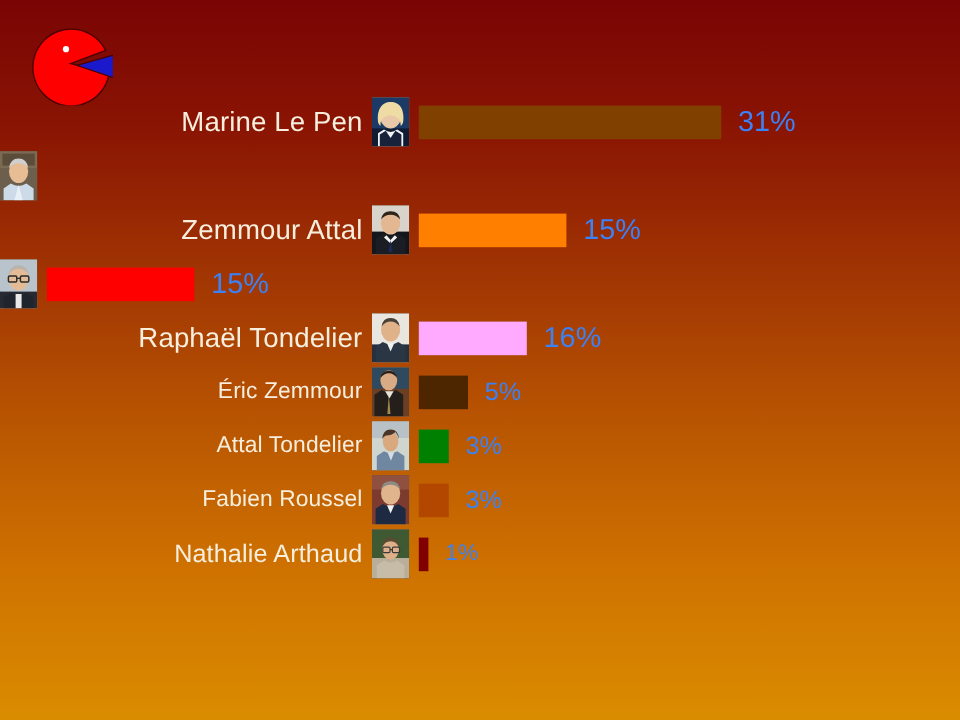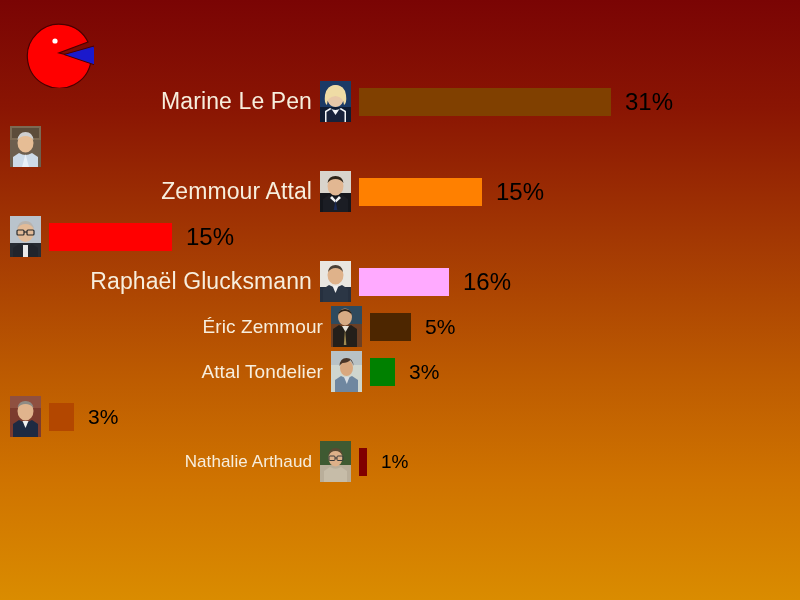--- a/index.html
+++ b/index.html
@@ -26,63 +26,63 @@
     left: 24px;
     top: 18px;
     width: 70px;
     height: 70px;
   }
   #logo svg { display: block; }
 
   
   #chart {
     position: absolute;
-    left: 10px;
+    left: 0;
     top: 79px;
     width: 736px;
   }
   .row {
     position: relative;
     height: 45px;
     display: flex;
     align-items: center;
   }
   .name {
     width: 302px;
     text-align: right;
     padding-right: 8px;
     color: #f7eedd;
     font-size: 23px;
     line-height: 1;
     white-space: nowrap;
     letter-spacing: 0.1px;
   }
-  .row.small .name { font-size: 19px; padding-left: 11px; }
-  .row.xsmall .name { font-size: 17px; }
+  .row.small .name { font-size: 19px; }
+  .row.xsmall .name { font-size: 21px; }
 
   .thumb {
     width: 31px;
     height: 41px;
     flex: 0 0 31px;
     overflow: hidden;
     position: relative;
     background: #7f6a55;
   }
   .thumb svg { display: block; width: 31px; height: 41px; }
 
   .bar-wrap {
     display: flex;
     align-items: center;
     margin-left: 8px;
   }
   .bar {
     height: 28px;
   }
   .pct {
-    color: #000000;
+    color: #3b82f6;
     font-size: 24px;
     line-height: 1;
     margin-left: 14px;
     white-space: nowrap;
   }
   .row.small .pct { font-size: 21px; }
   .row.xsmall .pct { font-size: 19px; }
 </style>
 </head>
 <body>
@@ -164,21 +164,21 @@
           <path d="M13 29 h5 v12 h-5z" fill="#e9e9e9"></path>
         </svg>
       </div>
       <div class="bar-wrap">
         <div class="bar" style="width:123px;background:#ff0000;"></div>
         <div class="pct">15%</div>
       </div>
     </div>
 
     <div class="row">
-      <div class="name">Raphaël Glucksmann</div>
+      <div class="name">Raphaël Tondelier</div>
       <div class="thumb">
         <svg viewBox="0 0 31 41" preserveAspectRatio="none">
           <rect width="31" height="41" fill="#e9e6e0"></rect>
           <rect y="26" width="31" height="15" fill="#26303f"></rect>
           <ellipse cx="15.5" cy="14" rx="8" ry="9.5" fill="#dfb28a"></ellipse>
           <path d="M8 11 q1-7 7.5-7 q6.5 0 7.5 7 q-3-4-7.5-4 q-4.5 0-7.5 4z" fill="#4a4036"></path>
           <path d="M9 24 q6.5 4 13 0 l6 4 v13 h-25 v-13z" fill="#2b3645"></path>
           <path d="M12.5 25 h6 l-3 7z" fill="#f0f0f0"></path>
         </svg>
       </div>
@@ -219,20 +219,21 @@
           <path d="M13 26 h5.5 l-2.7 7z" fill="#d6dde4"></path>
         </svg>
       </div>
       <div class="bar-wrap">
         <div class="bar" style="width:25px;background:#008000;"></div>
         <div class="pct">3%</div>
       </div>
     </div>
 
     <div class="row small">
+      <div class="name">Fabien Roussel</div>
       <div class="thumb">
         <svg viewBox="0 0 31 41" preserveAspectRatio="none">
           <rect width="31" height="41" fill="#7c3b2e"></rect>
           <rect x="0" y="0" width="31" height="12" fill="#8f5040"></rect>
           <ellipse cx="15.5" cy="15" rx="8" ry="9.5" fill="#e0b48d"></ellipse>
           <path d="M7.5 12 q1-7 8-7 q7 0 8 7 q-3-4-8-4 q-5 0-8 4z" fill="#8e8b84"></path>
           <path d="M9 24 q6.5 4 13 0 l6 4 v13 h-25 v-13z" fill="#1e2a42"></path>
           <path d="M12.5 25 h6 l-3 7z" fill="#f0f0f0"></path>
         </svg>
       </div>

